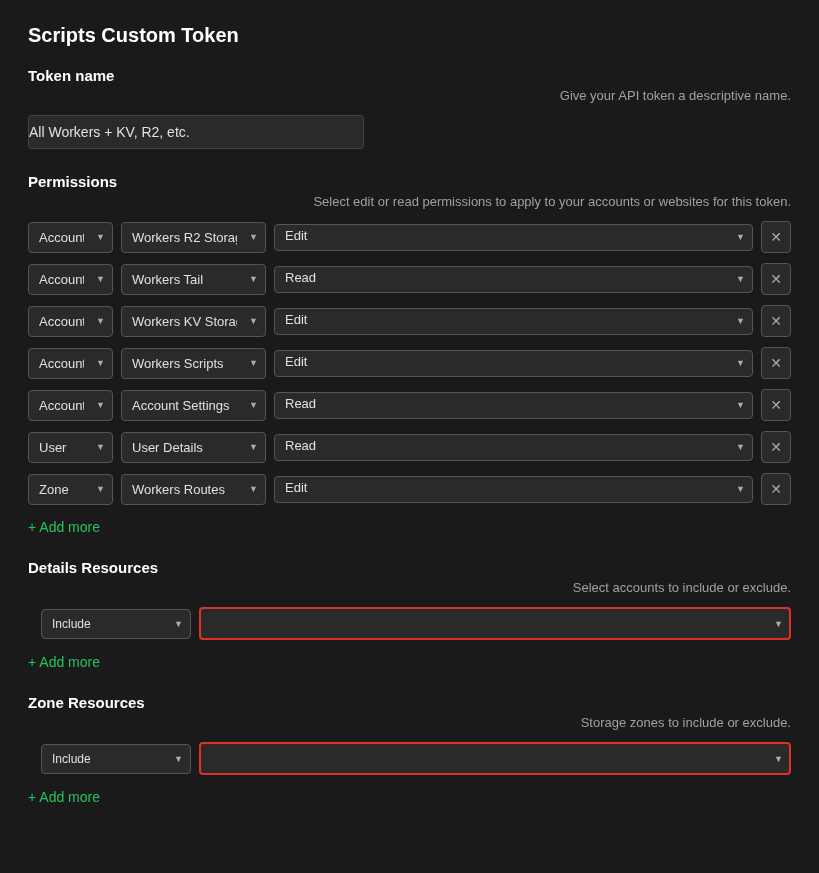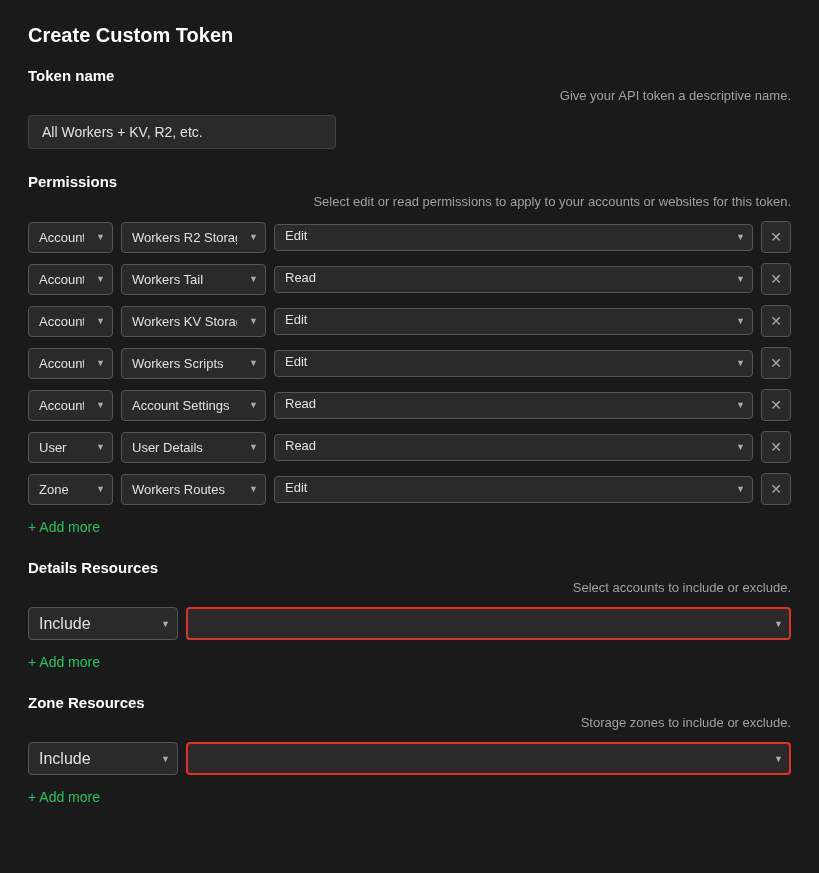--- a/index.html
+++ b/index.html
@@ -29,22 +29,22 @@
       color: #a0a0a0;
       margin-bottom: 12px;
       text-align: right;
     }
     .token-name-input {
       background: #2a2a2a;
       border: 1px solid #444;
       border-radius: 4px;
       color: #e0e0e0;
       font-size: 14px;
-      padding: 8px 13px;
-      width: 308px;
+      padding: 8px 0;
+      width: 336px;
       outline: none;
     }
     .permissions-section {
       margin-top: 24px;
     }
     .permission-row {
       display: flex;
       align-items: center;
       gap: 8px;
       margin-bottom: 10px;
@@ -179,36 +179,37 @@
       transform: translateY(-50%);
       font-size: 9px;
       color: #aaa;
       pointer-events: none;
     }
     .include-wrapper select {
       background: #2a2a2a;
       border: 1px solid #555;
       border-radius: 4px;
       color: #e0e0e0;
-      font-size: 16px;
+      font-size: 12px;
       padding: 7px 28px 7px 10px;
       appearance: none;
       -webkit-appearance: none;
       cursor: pointer;
       outline: none;
       width: 150px;
+      margin-left: 13px;
     }
     .section-divider {
       margin-top: 8px;
     }
   </style>
 </head>
 <body>
 
-<h1>Create Custom Token</h1>
+<h1>Scripts Custom Token</h1>
 
 <div>
   <div class="section-label">Token name</div>
   <div class="section-desc">Give your API token a descriptive name.</div>
   <input class="token-name-input" type="text" value="All Workers + KV, R2, etc." style="">
 </div>
 
 <div class="permissions-section">
   <div class="section-label">Permissions</div>
   <div class="section-desc">Select edit or read permissions to apply to your accounts or websites for this token.</div>

